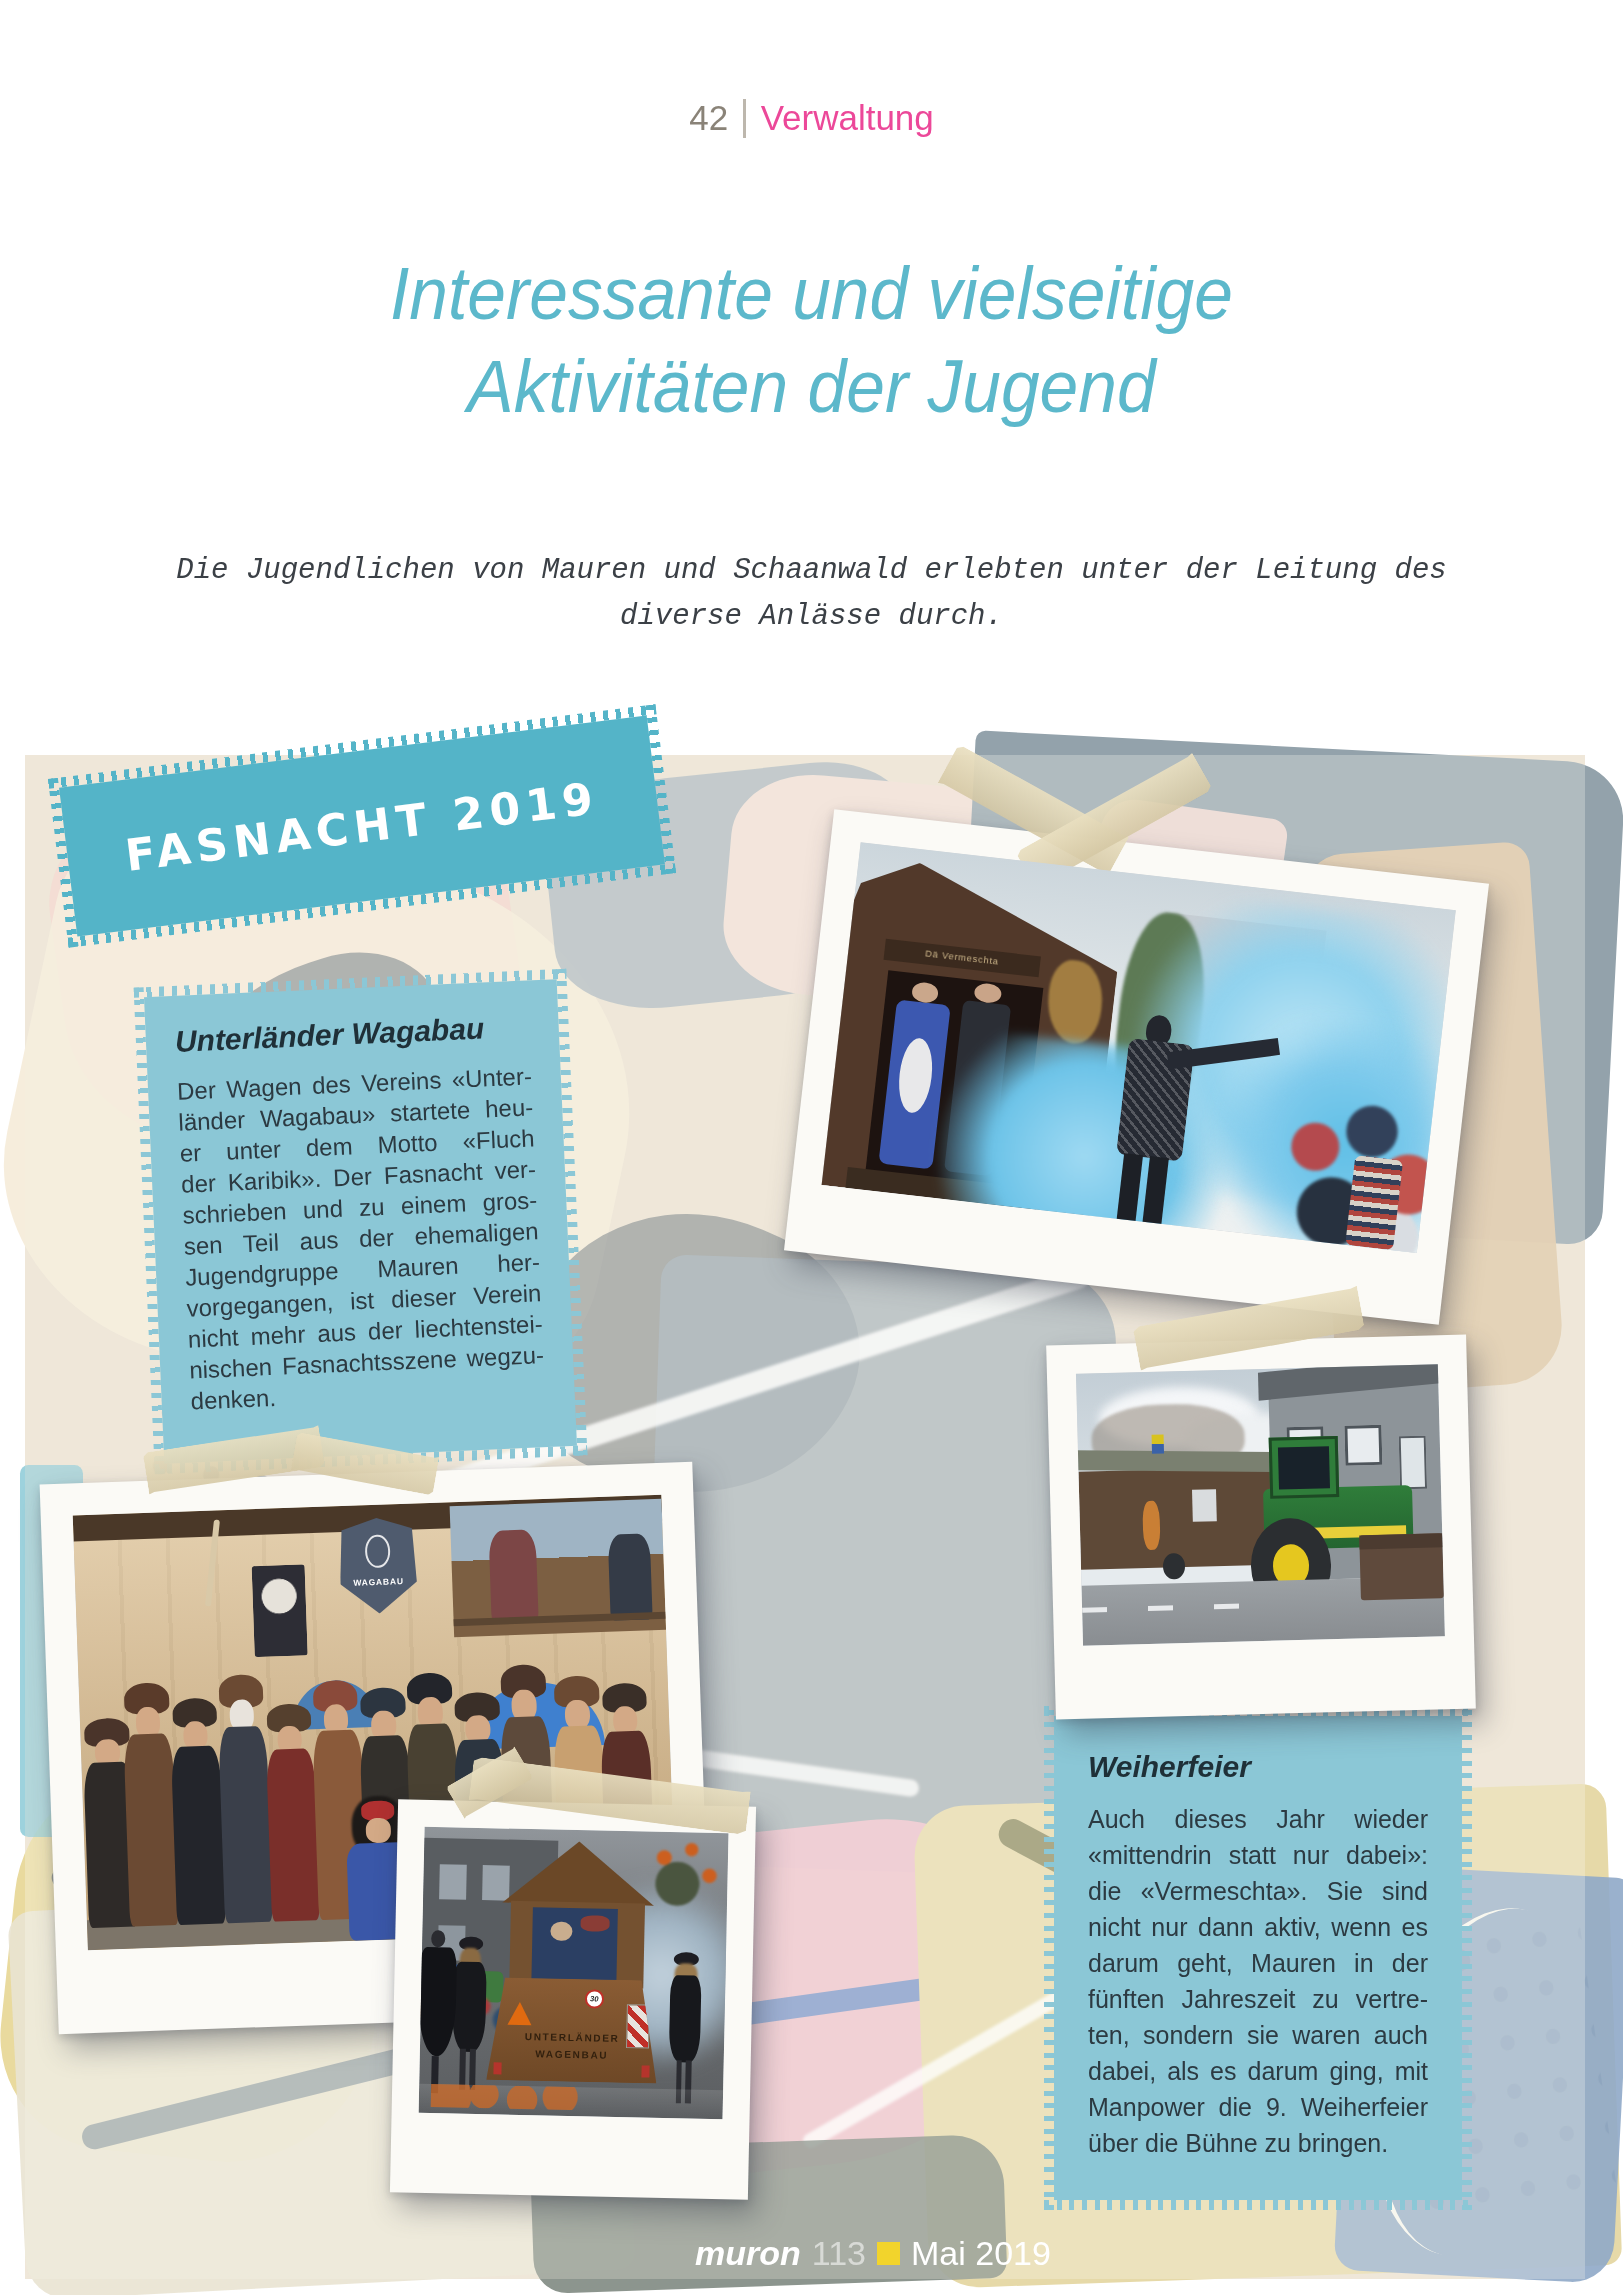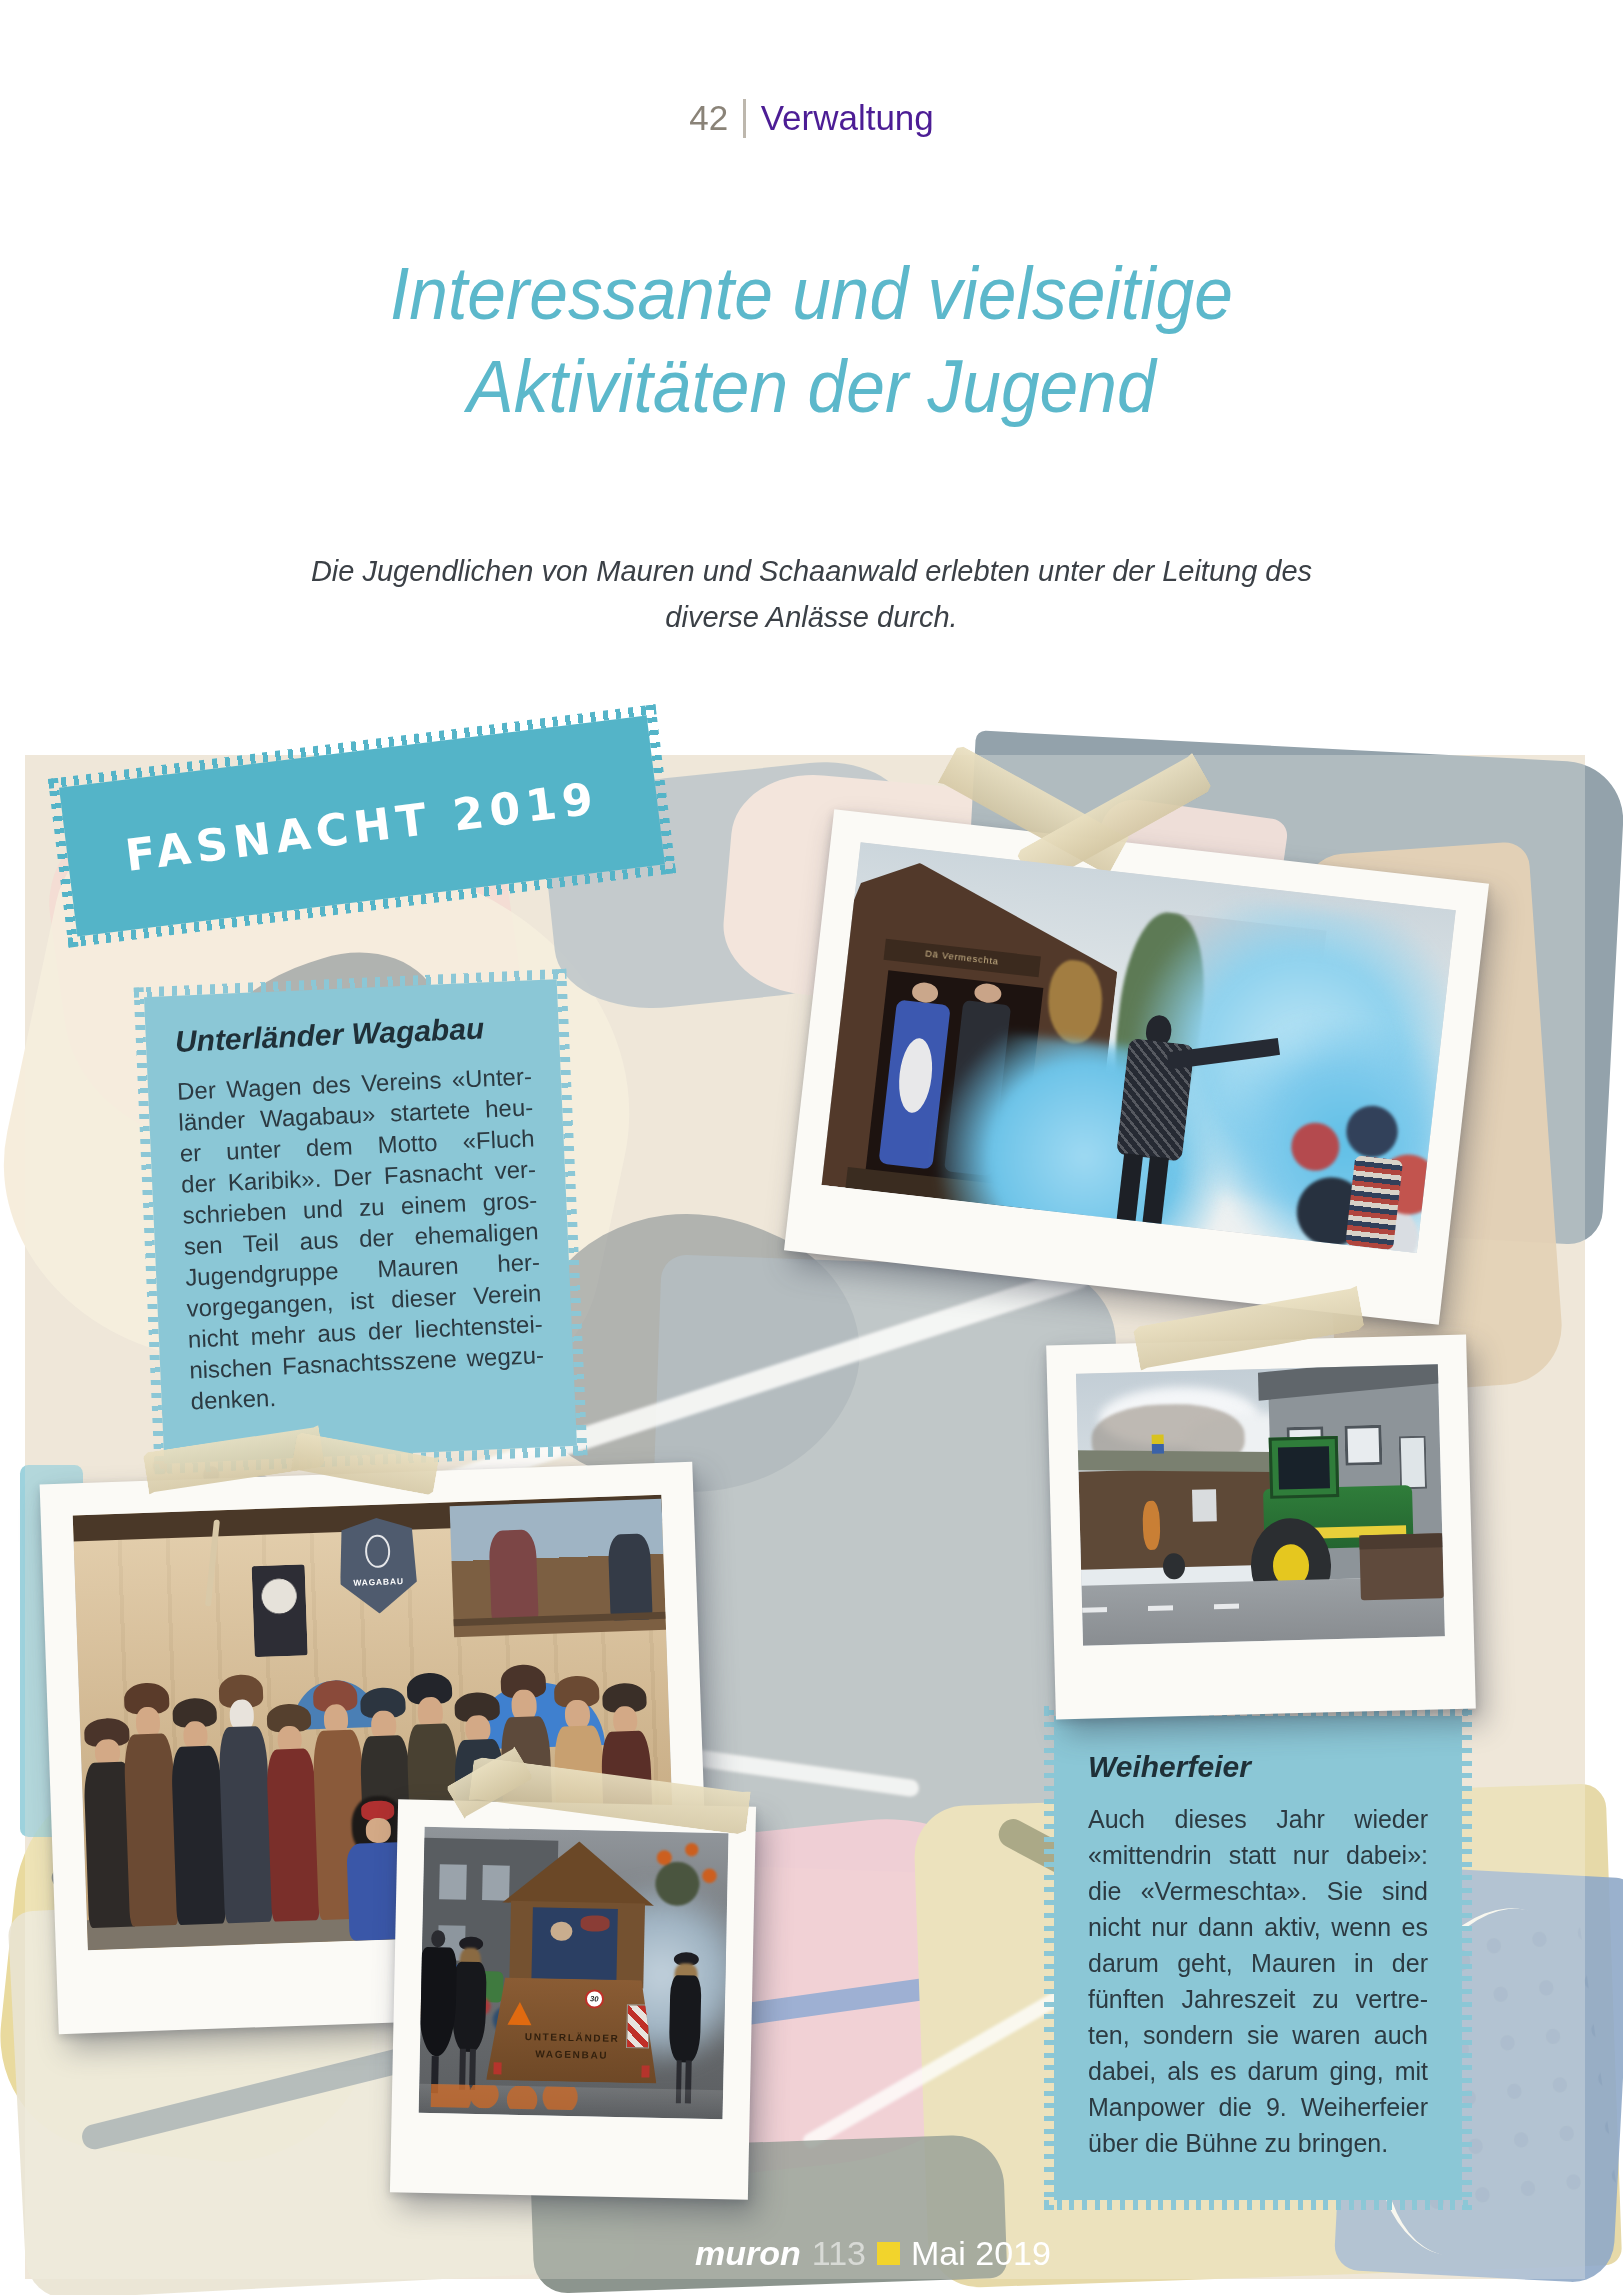--- a/index.html
+++ b/index.html
@@ -5,29 +5,29 @@
   html,body{margin:0;padding:0;background:#ffffff;}
   .page{position:relative;width:1623px;height:2295px;background:#ffffff;overflow:hidden;
         font-family:"Liberation Sans",sans-serif;}
   .cs{position:absolute;display:block;}
 
   
   .header{position:absolute;left:0;top:98px;width:100%;display:flex;align-items:center;
           justify-content:center;gap:15px;font-size:35px;}
   .pagenum{color:#8a8378;}
   .hdr-divider{width:2.5px;height:39px;background:#bdb7ad;}
-  .section{color:#4c1d95;}
+  .section{color:#ec4899;}
 
   
   .title{position:absolute;left:0;top:247px;width:100%;text-align:center;color:#5cb8cb;
          font-style:italic;font-weight:400;font-size:74px;line-height:93px;}
   .title .tline{transform:scaleX(.94);}
   .intro{position:absolute;left:0;top:548px;width:100%;font-style:italic;color:#3b4046;
          font-size:29px;line-height:46px;font-weight:500;}
-  .cl{text-align:center;}
+  .cl{text-align:center;font-family:Liberation Mono, monospace;}
 
   
   .collage{position:absolute;left:25px;top:755px;width:1560px;height:1524px;background:#eae0cf;}
   .collage-wash{position:absolute;inset:0;background:rgba(253,250,244,.28);}
 
   
   .stamp{position:absolute;}
   .stamp::before{content:"";position:absolute;left:-10px;right:-10px;top:-10px;bottom:-10px;z-index:-1;
     background:
       repeating-linear-gradient(90deg,var(--tc) 0 5px,transparent 5px 12.7px) left top/100% 10px no-repeat,

